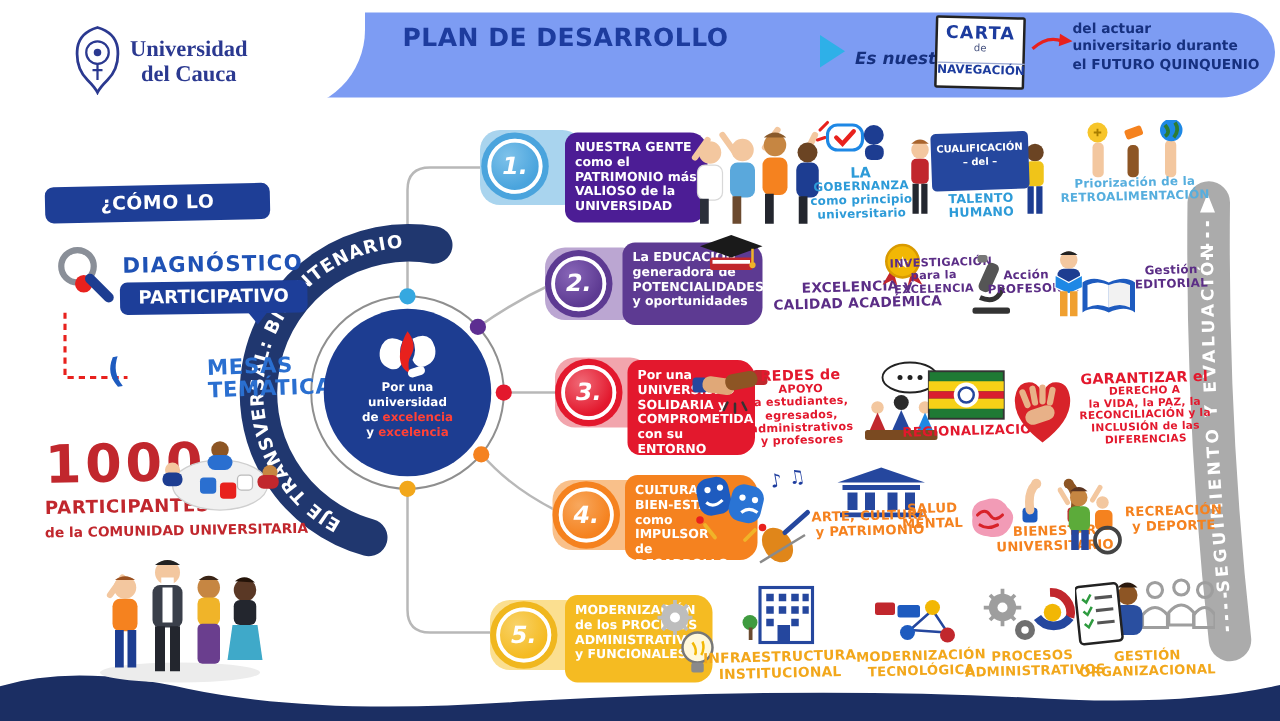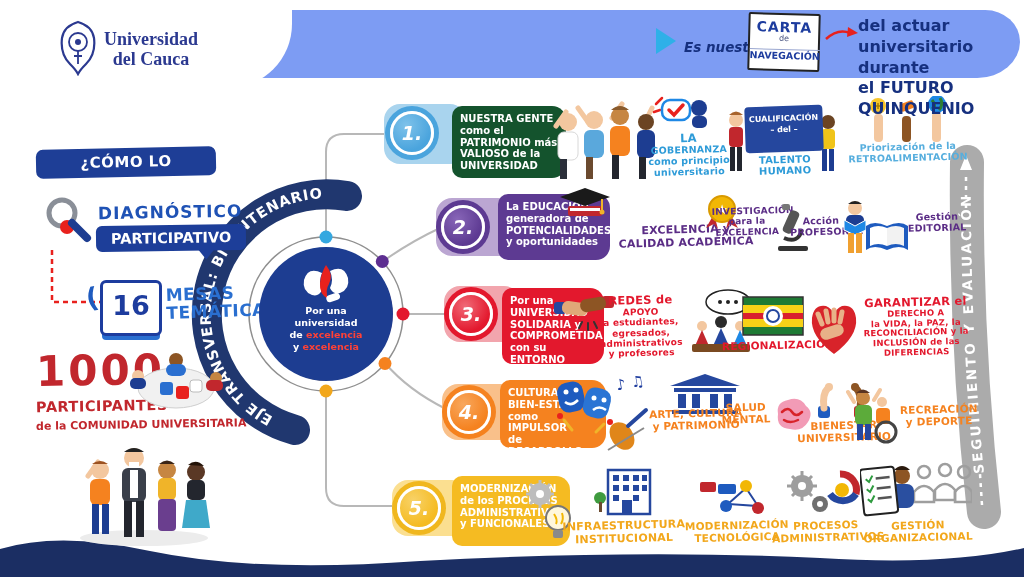--- a/index.html
+++ b/index.html
@@ -17,21 +17,21 @@
   .pdi-title{left:322px;top:19px;color:#1d3c9e;font-weight:800;font-size:20px;line-height:1.15;letter-spacing:.4px;z-index:3;}
   .pdi-years{font-style:italic;}
   .play-arrow{left:656px;top:28px;width:0;height:0;border-left:20px solid #2eb0e8;
     border-top:13px solid transparent;border-bottom:13px solid transparent;z-index:3;}
   .es-nuestra{left:684px;top:39px;color:#16307f;font-size:13.5px;font-weight:700;font-style:italic;z-index:3;}
   .carta-card{left:748px;top:13px;width:72px;height:58px;background:#fff;border:2px solid #222;
     transform:rotate(1.5deg);text-align:center;z-index:3;border-radius:2px;padding-top:5px;box-sizing:border-box;}
   .carta-title{font-size:14px;font-weight:800;color:#1d3c9e;letter-spacing:1px;line-height:1;}
   .carta-mid{font-size:8px;color:#44507e;line-height:1.2;}
   .carta-bottom{font-size:9.5px;font-weight:800;color:#1d3c9e;border-top:1px solid #9aa7d0;display:inline-block;line-height:1.3;}
-  .tagline{left:858px;top:16px;width:162px;color:#16307f;font-size:16px;font-weight:800;line-height:1.3;white-space:pre-line;z-index:3;}
+  .tagline{left:858px;top:16px;width:162px;color:#16307f;font-size:11px;font-weight:800;line-height:1.3;white-space:pre-line;z-index:3;}
   .logo-blob{left:-14px;top:-28px;width:306px;height:116px;background:#fff;border-radius:0 0 64px 56px;z-index:2;}
   .logo-text{left:104px;top:30px;color:#2b3990;font-family:"Liberation Serif",serif;font-size:18px;font-weight:700;line-height:1.1;text-align:center;z-index:3;}
 
   
   .q-banner{left:36px;top:148px;width:180px;height:29px;background:#1e3e96;border-radius:7px;
     transform:rotate(-1.2deg);color:#fff;font-weight:800;font-size:15px;text-align:center;line-height:29px;z-index:2;letter-spacing:.5px;}
   .diag1{left:98px;top:202px;color:#1f52b5;font-size:17px;font-weight:800;letter-spacing:1px;transform:rotate(-1deg);z-index:2;}
   .diag2{left:96px;top:225px;width:150px;height:26px;background:#1d3e99;border-radius:6px;color:#fff;
     font-weight:800;font-size:14.5px;text-align:center;line-height:26px;transform:rotate(-.8deg);z-index:2;}
   .diag2::after{content:"";position:absolute;left:68%;bottom:-9px;border-left:8px solid transparent;
@@ -122,20 +122,21 @@
     <path d="M20,2 Q34,6 36,18 Q38,34 28,44 Q22,50 20,54 Q18,50 12,44 Q2,34 4,18 Q6,6 20,2 Z" fill="none" stroke="#2b3990" stroke-width="2.2"></path>
     <circle cx="20" cy="22" r="9" fill="none" stroke="#2b3990" stroke-width="1.8"></circle>
     <path d="M20,31 L20,44 M16,36 L24,36" stroke="#2b3990" stroke-width="1.8"></path>
     <circle cx="20" cy="22" r="3" fill="#2b3990"></circle>
   </svg>
   <div class="abs logo-text">
     <div>Universidad</div>
     <div>del Cauca</div>
   </div>
   <div class="abs pdi-title">
+    <div>PLAN DE DESARROLLO</div>
   </div>
   <div class="abs play-arrow"></div>
   <div class="abs es-nuestra">Es nuestra</div>
   <div class="abs carta-card">
     <div class="carta-title">CARTA</div>
     <div class="carta-mid">de</div>
     <div class="carta-bottom">NAVEGACIÓN</div>
   </div>
   <svg class="abs z3" style="left:824px;top:24px;" width="34" height="20" viewBox="0 0 34 20">
     <path d="M2,15 Q14,4 26,9" fill="none" stroke="#e8211d" stroke-width="2.5"></path>
@@ -150,21 +151,20 @@
     <circle cx="22" cy="17" r="13" fill="#ffffff" stroke="#8a8f98" stroke-width="5"></circle>
     <circle cx="27" cy="31" r="7" fill="#e8211d"></circle>
     <path d="M32,27 L47,42" stroke="#1d3d91" stroke-width="8" stroke-linecap="round"></path>
   </svg>
   <div class="abs diag1">DIAGNÓSTICO</div>
   <div class="abs diag2">PARTICIPATIVO</div>
   <svg class="abs z2" style="left:44px;top:250px;" width="64" height="66" viewBox="0 0 64 66">
     <path d="M8,0 L8,52 L58,52" fill="none" stroke="#e8211d" stroke-width="2.5" stroke-dasharray="5 4"></path>
   </svg>
   <div class="abs paren">(</div>
-  <div class="abs card16">16</div>
   <div class="abs mesas">MESAS
 TEMÁTICAS</div>
   <div class="abs n1000">1000</div>
   <div class="abs part1">PARTICIPANTES</div>
   <div class="abs part2">de la COMUNIDAD UNIVERSITARIA</div>
   <svg class="abs z2" style="left:126px;top:350px;" width="100" height="64" viewBox="0 0 100 64">
     <ellipse cx="50" cy="38" rx="38" ry="20" fill="#f1f1f1" stroke="#cfcfcf"></ellipse>
     <circle cx="50" cy="10" r="7" fill="#8d5524"></circle>
       <rect x="40" y="14" width="20" height="12" rx="6" fill="#2a6fd0"></rect>
     <circle cx="12" cy="26" r="6" fill="#f3c79f"></circle>
@@ -216,21 +216,21 @@
       <rect x="28" y="33" width="14" height="7" rx="3.5" fill="#ffffff" transform="rotate(-18 35 36)"></rect>
     </svg>
     <div class="hub-line">Por una</div>
     <div class="hub-line">universidad</div>
     <div class="hub-line"><span>de </span><span class="hl-red">excelencia</span></div>
     <div class="hub-line"><span>y </span><span class="hl-red">excelencia</span></div>
   </div>
 
   <div class="abs axis-tab" style="left:384px;top:104px;width:82px;height:60px;background:#a9d4ee;"></div>
   <div class="abs axis-circle r1c" style="left:390px;top:111px;">1.</div>
-  <div class="abs axis-ribbon" style="left:452px;top:106px;width:114px;height:72px;background:#14532d;">NUESTRA GENTE
+  <div class="abs axis-ribbon" style="left:452px;top:106px;width:114px;height:72px;background:#4c1d95;">NUESTRA GENTE
 como el
 PATRIMONIO más
 VALIOSO de la
 UNIVERSIDAD</div>
   <svg class="abs z2" style="left:548px;top:96px;" width="112" height="86" viewBox="0 0 112 86">
     <path d="M8,30 L18,16 M40,26 L30,12 M64,22 L74,8 M96,28 L104,12" stroke="#f3c79f" stroke-width="5" stroke-linecap="round"></path>
     <circle cx="20" cy="26" r="9" fill="#f3c79f"></circle>
       <rect x="10" y="36" width="20" height="28" rx="6" fill="#ffffff" stroke="#d8d8d8"></rect>
     <circle cx="46" cy="24" r="9" fill="#f3c79f"></circle>
       <rect x="36" y="34" width="20" height="28" rx="6" fill="#5aa8dc"></rect>

